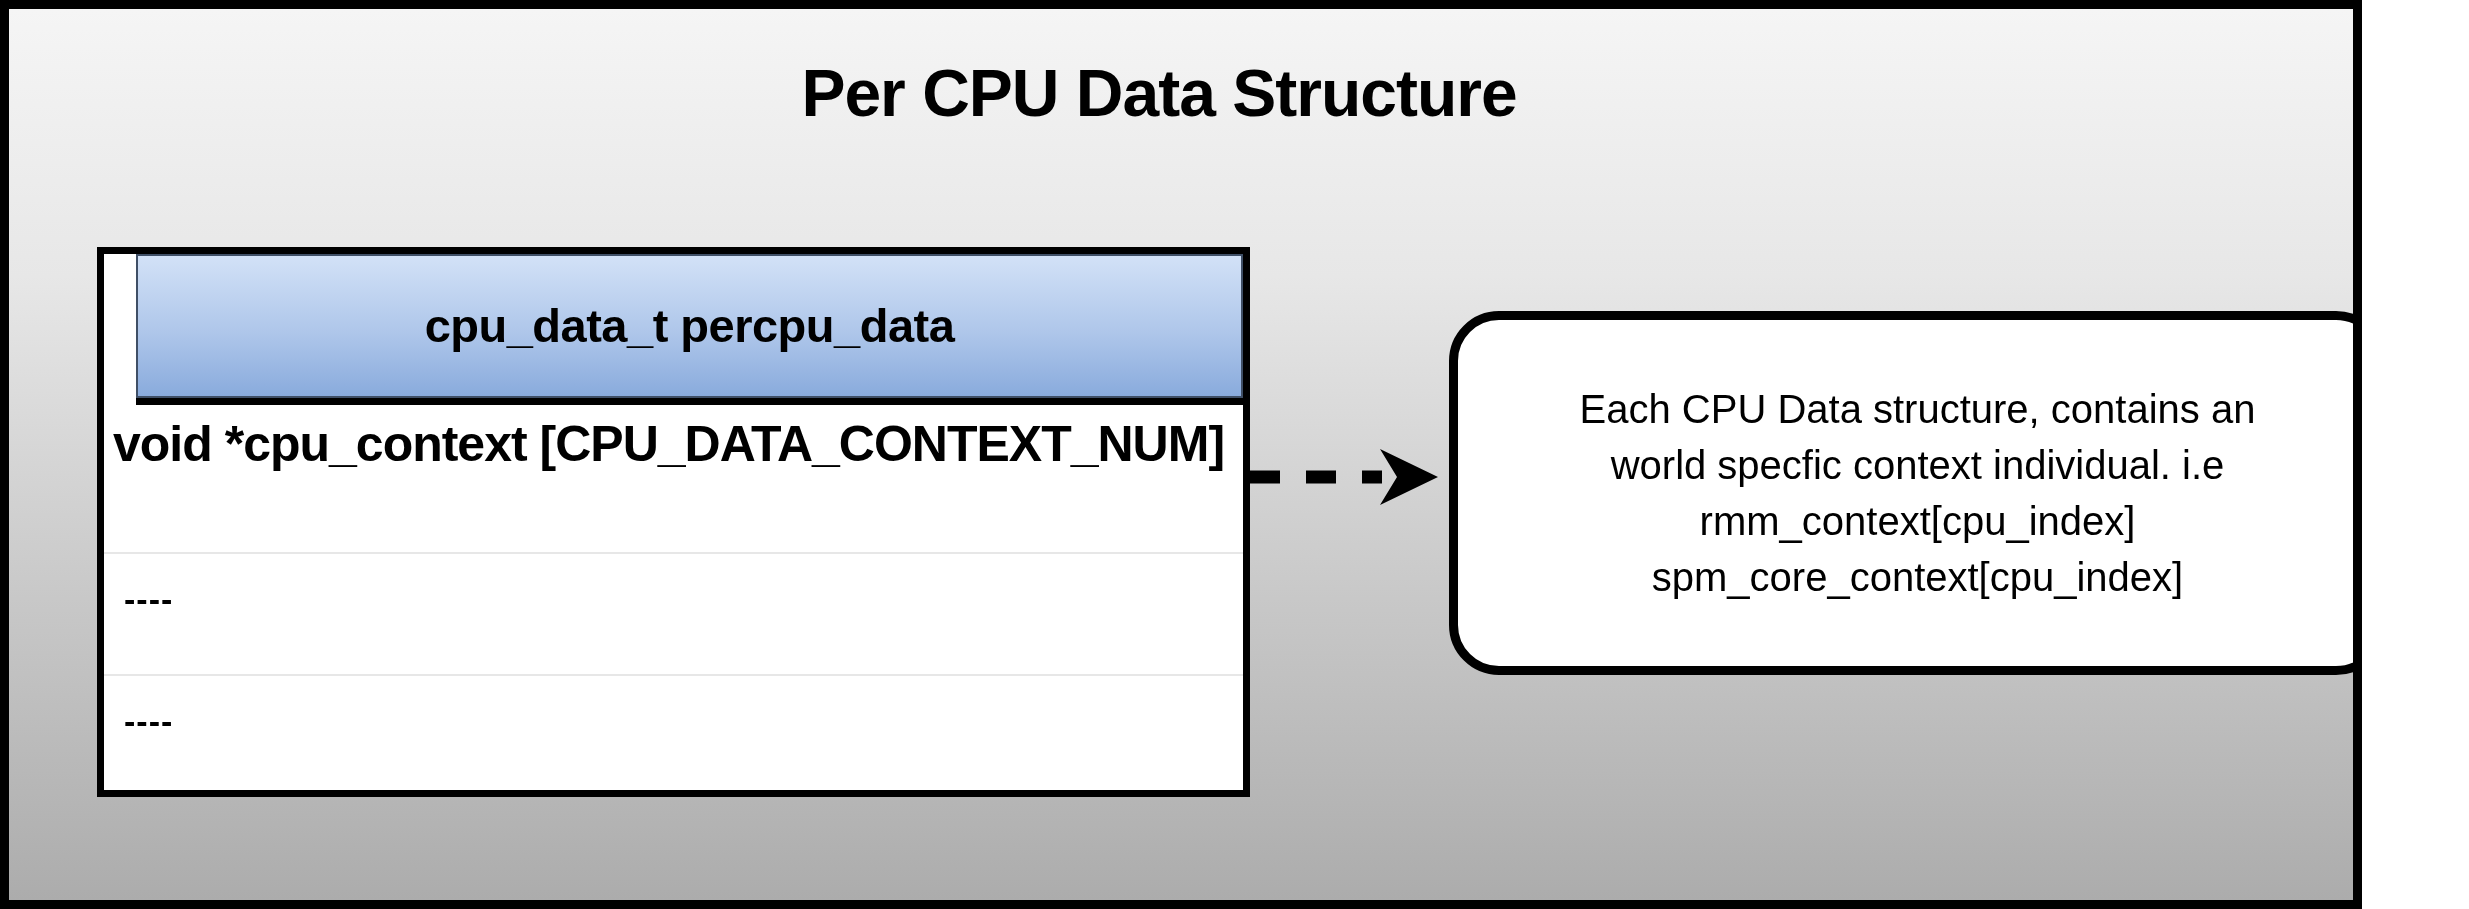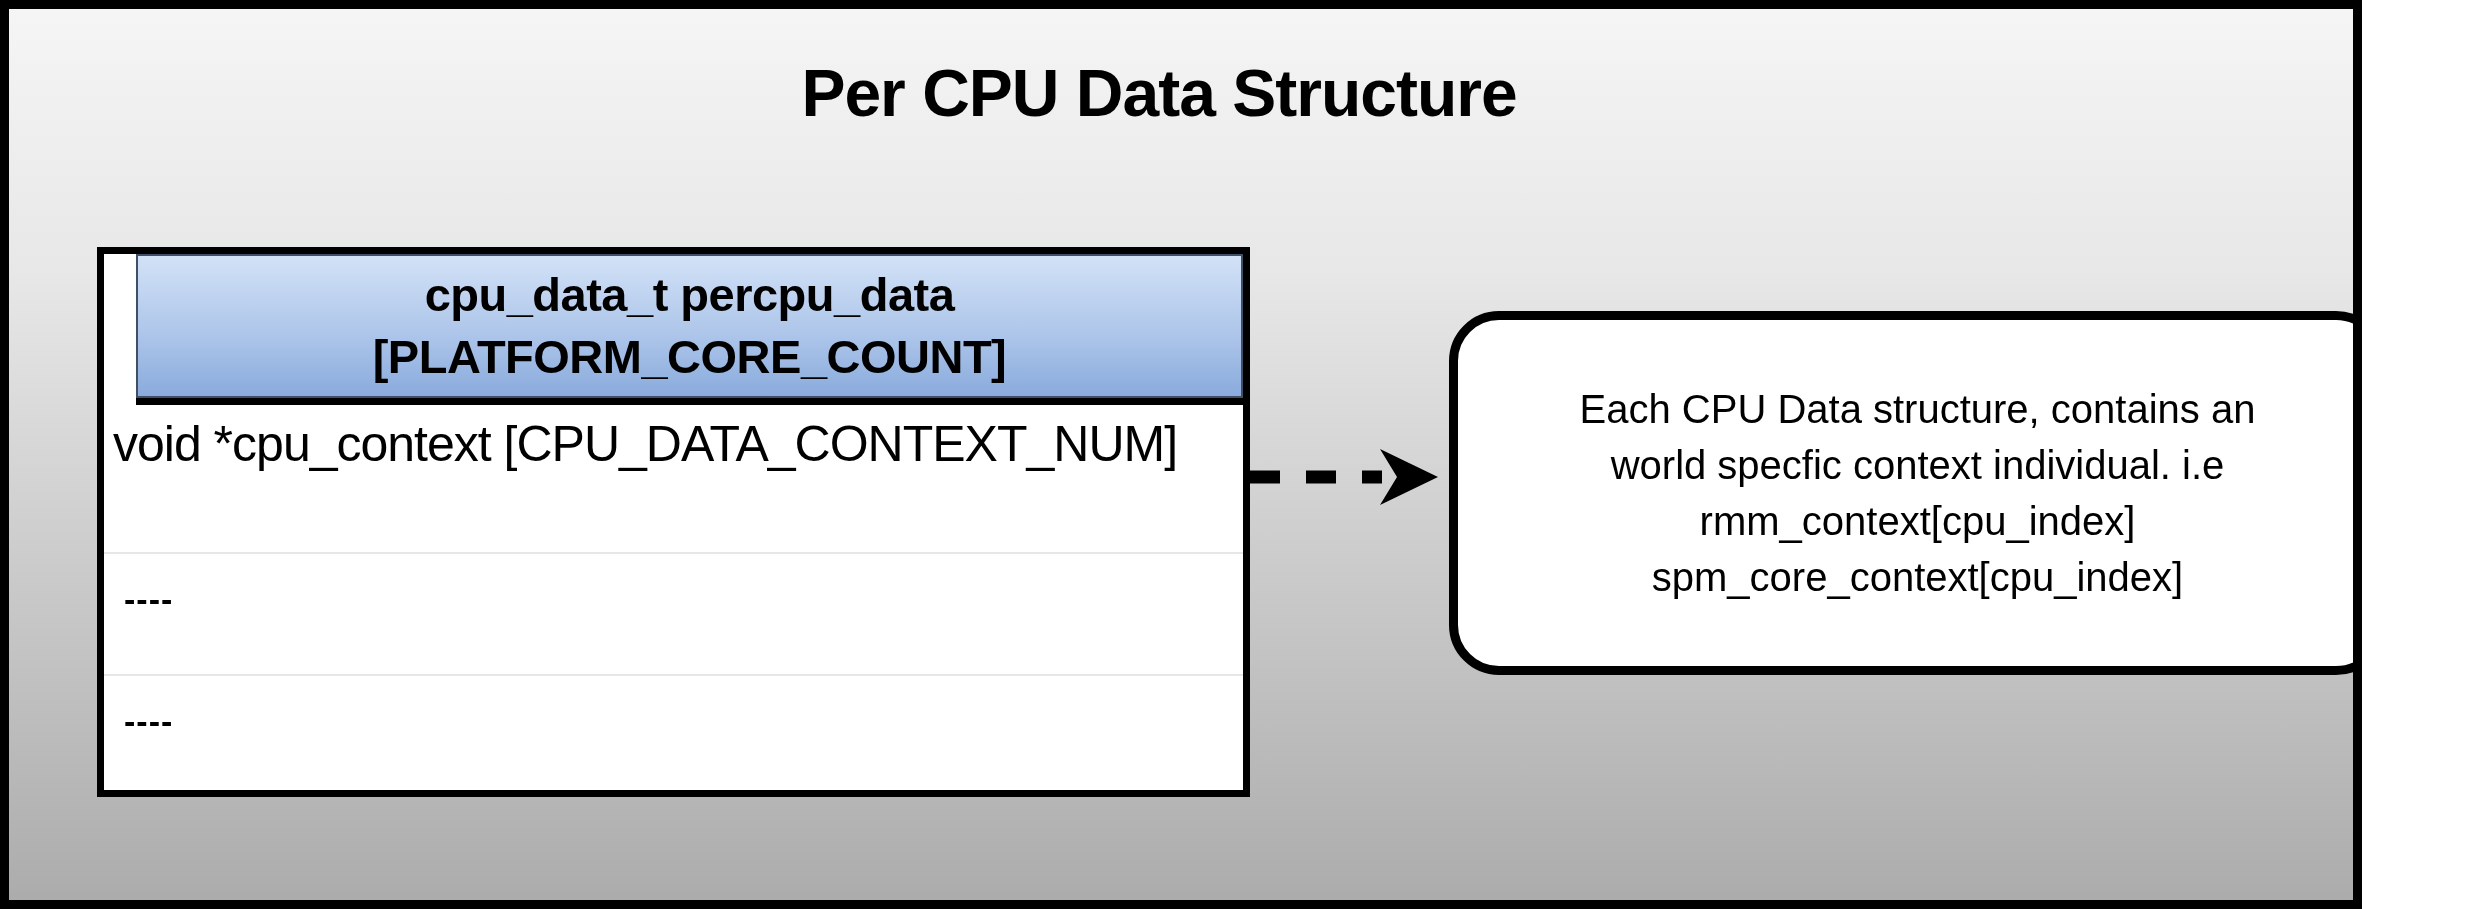--- a/index.html
+++ b/index.html
@@ -61,21 +61,21 @@
     line-height: 62px;
     letter-spacing: -0.5px;
     margin-left: 32px;
   }
 
   .row-main {
     height: 147px;
     box-sizing: border-box;
     padding: 10px 0 0 9px;
     font-size: 50px;
-    font-weight: 400;
+    font-weight: 700;
     letter-spacing: -1px;
     white-space: nowrap;
   }
 
   .row-dash {
     box-sizing: border-box;
     border-top: 2px solid #e7e7e7;
     padding: 26px 0 0 20px;
     font-size: 34px;
     font-weight: 700;
@@ -114,21 +114,20 @@
 </head>
 <body>
 
 <div class="canvas">
 
   <div class="diagram-title">Per CPU Data Structure</div>
 
   <div class="struct-table">
     <div class="table-header">
       <div>cpu_data_t percpu_data</div>
-      <div>[PLATFORM_CORE_COUNT]</div>
     </div>
     <div class="row-main">void *cpu_context [CPU_DATA_CONTEXT_NUM]</div>
     <div class="row-dash second">----</div>
     <div class="row-dash third">----</div>
   </div>
 
   <svg class="arrow-svg" width="192" height="60" viewBox="0 0 192 60">
     <line x1="0" y1="30" x2="132" y2="30" stroke="#000000" stroke-width="13" stroke-dasharray="30 26"></line>
     <path d="M 188 30 L 130 2 L 147 30 L 130 58 Z" fill="#000000"></path>
   </svg>

